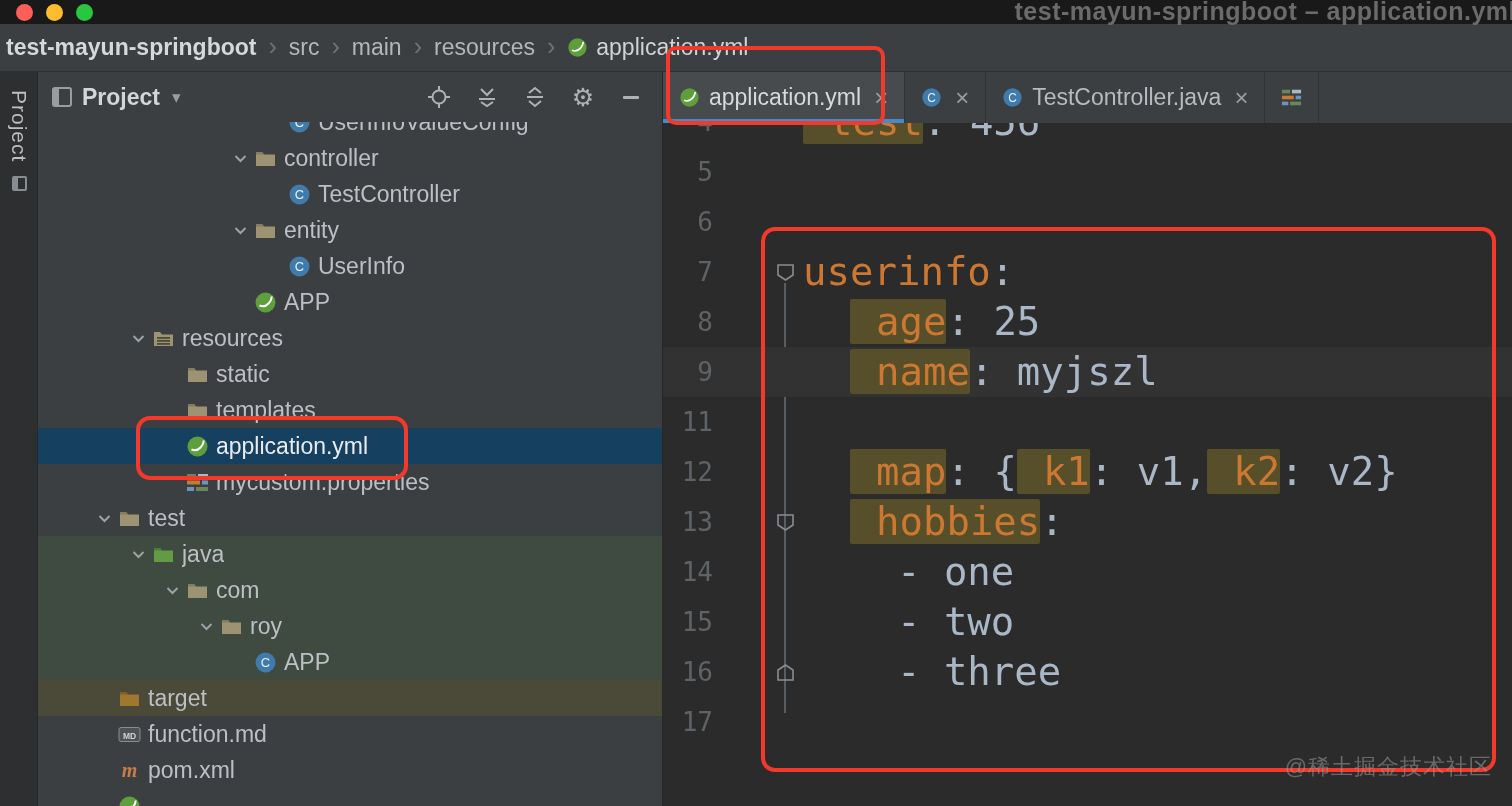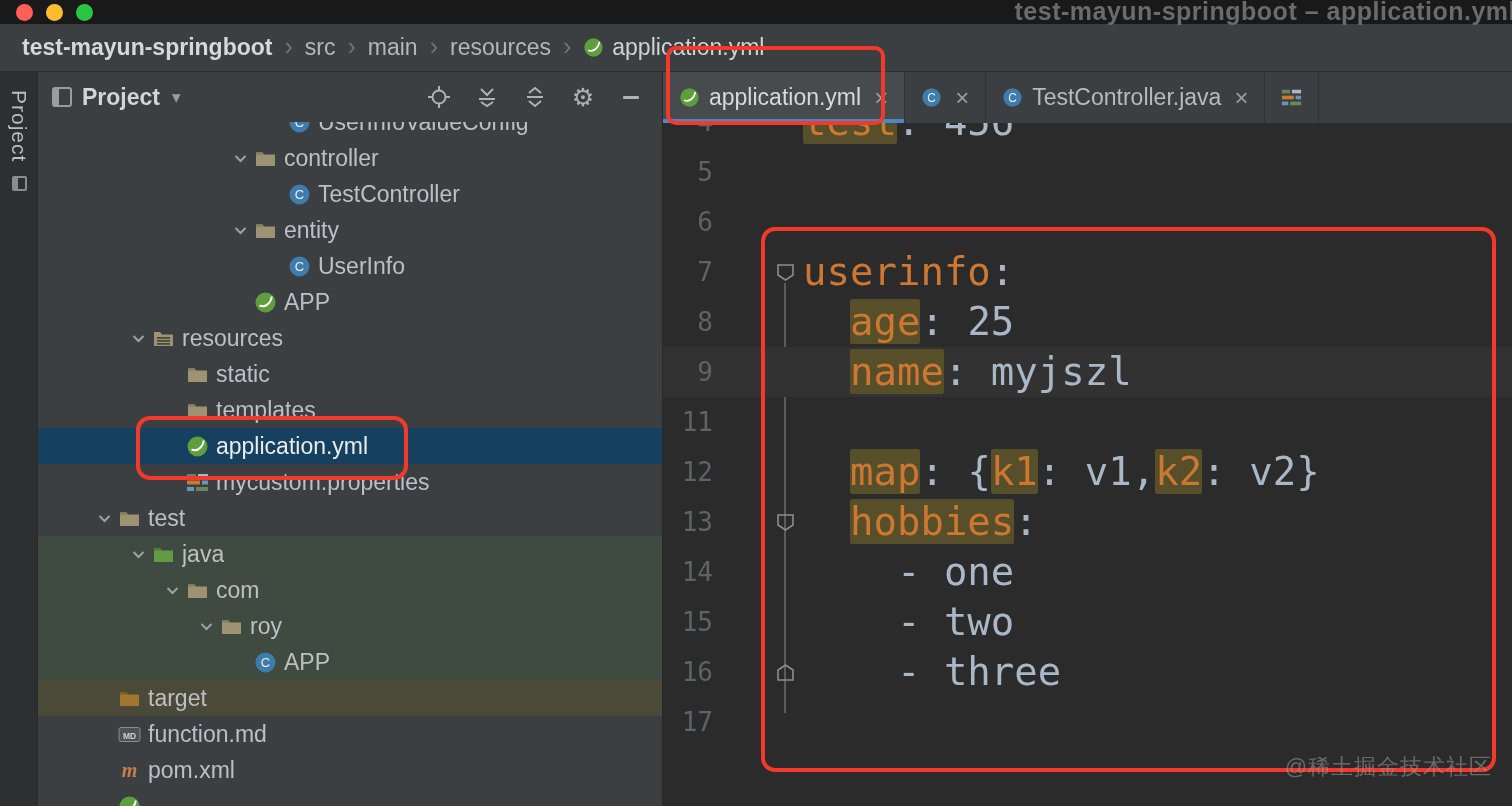--- a/index.html
+++ b/index.html
@@ -11,21 +11,21 @@
   .titlebar { position:absolute; left:0; top:0; width:1512px; height:24px; background:#191919; z-index:3; }
   .traffic { position:absolute; top:4px; width:17px; height:17px; border-radius:50%; }
   .t-red   { left:16px;  background:#ff5f57; }
   .t-yellow{ left:46px;  background:#febc2e; }
   .t-green { left:76px;  background:#29c73f; }
   .win-title { position:absolute; right:-4px; top:-3px; font-size:25px; font-weight:bold;
                color:#6b6b6b; white-space:nowrap; line-height:28px; letter-spacing:.5px; }
 
   
   .breadcrumbs { position:absolute; left:0; top:24px; width:1512px; height:48px; background:#3c3f41;
-                 border-bottom:1px solid #2e2e2e; display:flex; align-items:center; padding-left:22px;
+                 border-bottom:1px solid #2e2e2e; display:flex; align-items:center; padding-left:6px;
                  gap:12px; font-size:23px; color:#b3b7ba; z-index:2; }
   .crumb { display:flex; align-items:center; gap:8px; white-space:nowrap; }
   .crumb.first span { font-weight:bold; color:#d6d8da; }
   .crumb.last span { color:#d0d3d5; }
   .crumb-sep { color:#6f7376; font-size:25px; margin-top:-3px; }
   .bc-icon svg { width:21px; height:21px; display:block; }
 
   
   .stripe { position:absolute; left:0; top:72px; width:38px; height:734px; background:#2d2f30;
             border-right:1px solid #282828; z-index:1; }
@@ -78,21 +78,21 @@
   .lines { margin-top:-26px; position:relative; }
   .line { height:50px; display:flex; align-items:center; padding-left:16px; }
   .line.current { background:#323232; }
   .ln-num { width:34px; flex:none; text-align:right; color:#606366; font-size:26px;
             font-family:"DejaVu Sans Mono", monospace; }
   .fold-slot { width:36px; height:50px; flex:none; margin-left:54px; display:flex;
                align-items:center; justify-content:center; }
   .fold-slot svg { width:21px; height:21px; }
   .code { white-space:pre; font-size:39px; line-height:50px; }
   .tok-k  { color:#cc7832; }
-  .tok-kh { color:#cc7832; background:#564f29; border-radius:2px; }
+  .tok-kh { color:#cc7832; background:#564f29; border-radius:2px;padding-left:26px; }
   .tok-v  { color:#a9b7c6; }
   .fold-guide { position:absolute; left:121px; width:2px; background:#5a5d5f; z-index:0; }
 
   
   .anno { position:absolute; border:4px solid #f3392b; pointer-events:none; z-index:10; }
   .anno-tab    { left:666px; top:46px;  width:219px; height:79px;  border-radius:10px; }
   .anno-tree   { left:136px; top:416px; width:272px; height:64px;  border-radius:14px; }
   .anno-editor { left:761px; top:227px; width:735px; height:545px; border-radius:14px; }
 
   .watermark { position:absolute; right:20px; bottom:24px; font-size:22px; color:#9b9b9b;

